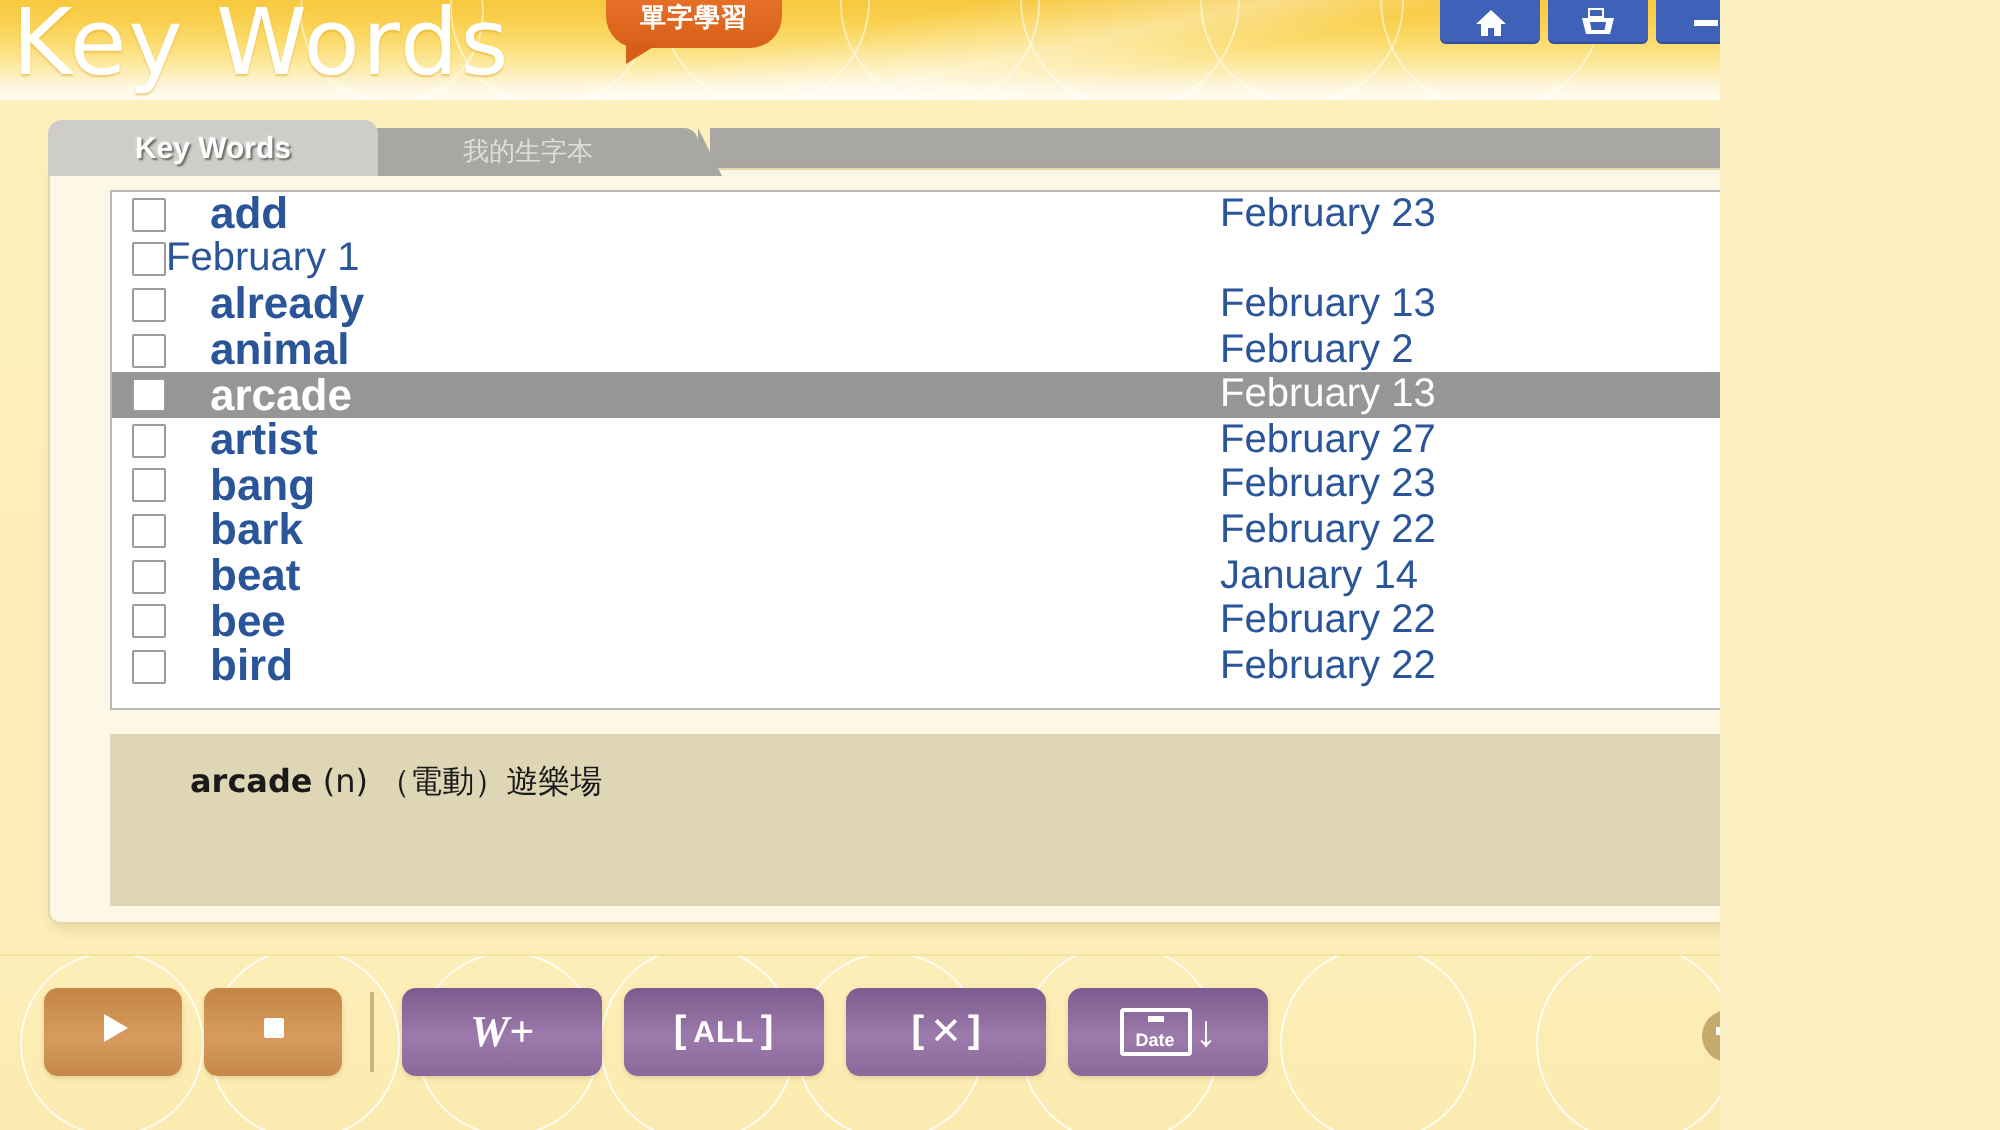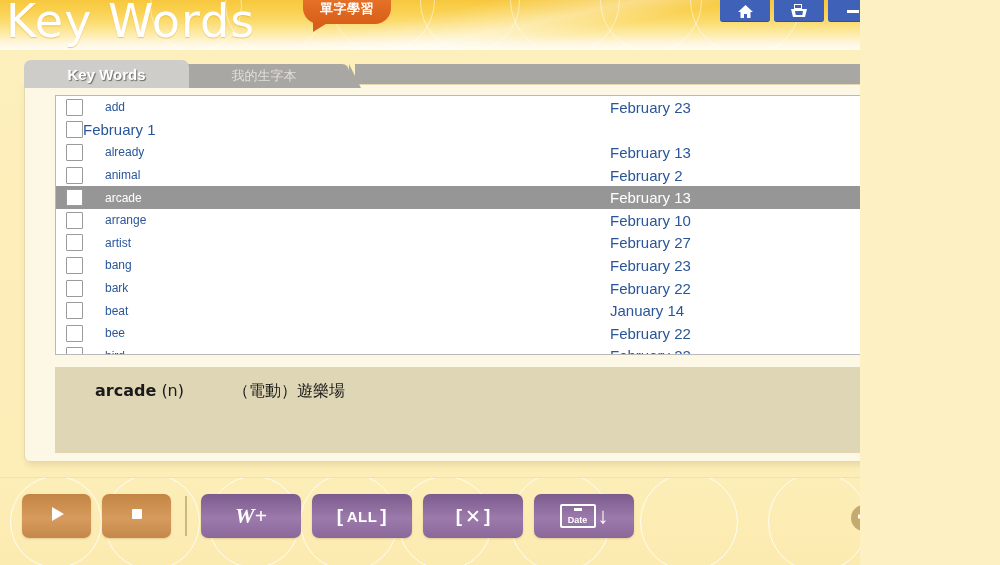--- a/index.html
+++ b/index.html
@@ -127,25 +127,26 @@
   .row {
     display:flex; align-items:center; height:22.6px; padding-left:10px;
   }
   .row .cb {
     width:17px; height:17px; background:#fff;
     border:1px solid #9a9a9a; border-radius:1px; flex:none;
     cursor:pointer;
   }
   .row .word {
     margin-left:22px; width:505px;
-    color:#2a5699; font-size:12px;
+    color:#2a5699; font-size:22px;
     font-family:"Liberation Sans",sans-serif;
+    font-weight:bold;
   }
   .row .date {
-    color:#2a5699; font-size:15px;
+    color:#2a5699; font-size:20px;
     font-family:"Liberation Sans",sans-serif;
   }
   .row.selected { background:#969696; }
   .row.selected .word, .row.selected .date { color:#ffffff; }
 
   
   .sb {
     position:absolute; right:0px; top:0px; width:15px; height:258px;
     background:#f1f1f1; border-left:1px solid #c9c9c9;
   }
@@ -162,21 +163,21 @@
 
   
   .defbox {
     position:absolute; left:30px; top:282px; width:890px; height:86px;
     background:#ded6b5;
     padding:14px 0 0 40px;
   }
   .def-head { font-size:16px; color:#1a1a1a; margin-bottom:5px; font-family:"DejaVu Sans","Liberation Sans",sans-serif;}
   .def-head .w { font-weight:bold; }
   .def-head .pos { font-weight:normal; }
-  .def-head .cn { font-weight:normal; font-family:Liberation Mono, monospace;margin-left:44px;}
+  .def-head .cn { font-weight:normal; font-family:Liberation Mono, monospace;}
   .def-sent { font-size:16px; color:#1a1a1a; font-family:"Liberation Sans",sans-serif;}
 
   
   .bottom {
     position:absolute; left:0; bottom:0; width:1000px; height:88px;
     background: linear-gradient(180deg,#fceeb8 0%, #fcebb0 100%);
     border-top:1px solid #f3e49e;
     overflow:hidden;
   }
   .bot-circles { position:absolute; inset:0; pointer-events:none; }
@@ -317,25 +318,20 @@
             <span class="word">animal</span>
             <span class="date">February 2</span>
           </div>
           <div class="row selected">
             <span class="cb"></span>
             <span class="word">arcade</span>
             <span class="date">February 13</span>
           </div>
           <div class="row">
             <span class="cb"></span>
-            <span class="word">arrange</span>
-            <span class="date">February 10</span>
-          </div>
-          <div class="row">
-            <span class="cb"></span>
             <span class="word">artist</span>
             <span class="date">February 27</span>
           </div>
           <div class="row">
             <span class="cb"></span>
             <span class="word">bang</span>
             <span class="date">February 23</span>
           </div>
           <div class="row">
             <span class="cb"></span>

